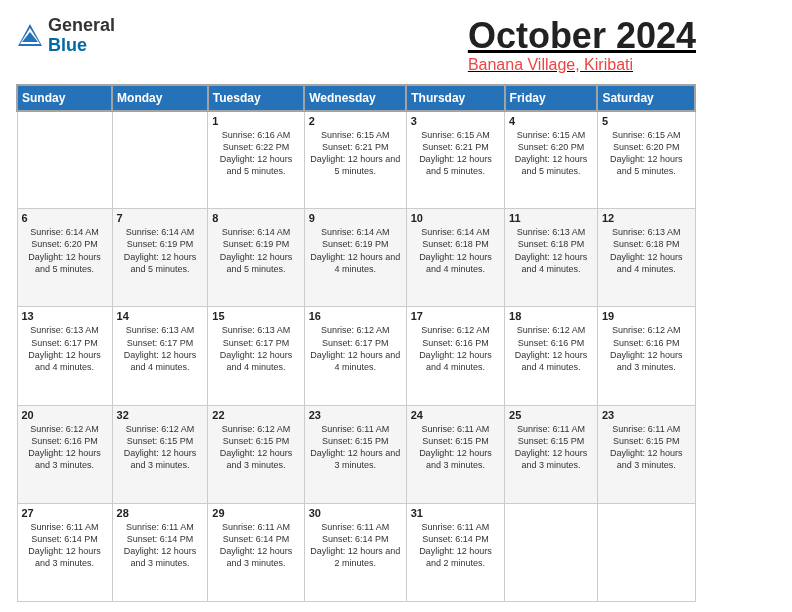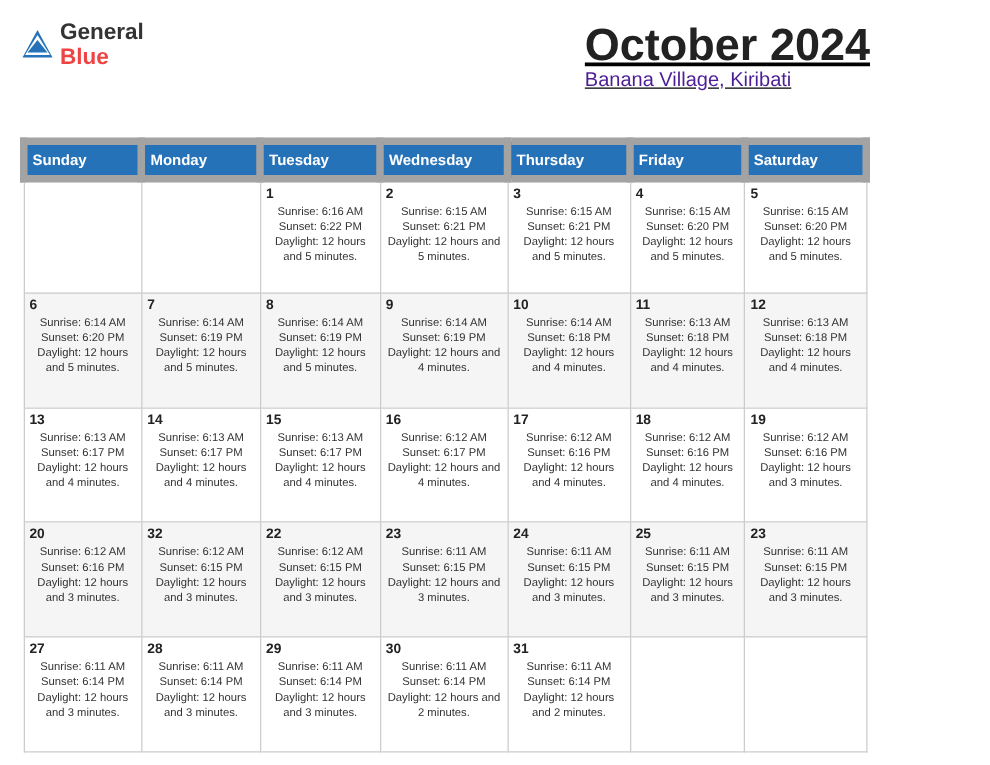--- a/index.html
+++ b/index.html
@@ -9,71 +9,70 @@
       width: 792px;
       height: 612px;
       overflow: hidden;
     }
     .page {
       width: 712px;
       height: 612px;
       padding: 16px 16px 10px 16px;
       display: flex;
       flex-direction: column;
-      gap: 26px;
     }
     .header {
       display: flex;
       justify-content: space-between;
       align-items: flex-start;
       margin-bottom: 10px;
     }
     .logo {
       display: flex;
       align-items: center;
       gap: 4px;
     }
     .logo-text {
       font-size: 18px;
       font-weight: bold;
       line-height: 1.1;
     }
     .logo-text .general { color: #333; }
-    .logo-text .blue { color: #ef4444; }
+    .logo-text .blue { color: #0369a1; }
     .logo-icon {
       width: 28px;
       height: 28px;
     }
     .title-block {
       text-align: left;
       text-decoration: underline;
     }
     .month-title {
       font-size: 36px;
       font-weight: bold;
       color: #222;
       line-height: 1.1;
     }
     .location-title {
       font-size: 16px;
-      color: #4c1d95;
+      color: #ef4444;
     }
     .calendar-table {
       width: 100%;
       border-collapse: collapse;
       flex: 1;
     }
     .calendar-table th {
       background: #2672b8;
       color: #fff;
       font-size: 12px;
       font-weight: bold;
       padding: 5px 4px;
       text-align: left;
-      border: 6px solid #a3a3a3;
+      border: 2px solid #a3a3a3;
     }
     .calendar-table td {
       border: 1px solid #ccc;
       vertical-align: top;
       padding: 3px 4px;
       font-size: 9.5px;
       color: #333;
       width: 113px;
       height: 78px;
       background: #fff;

